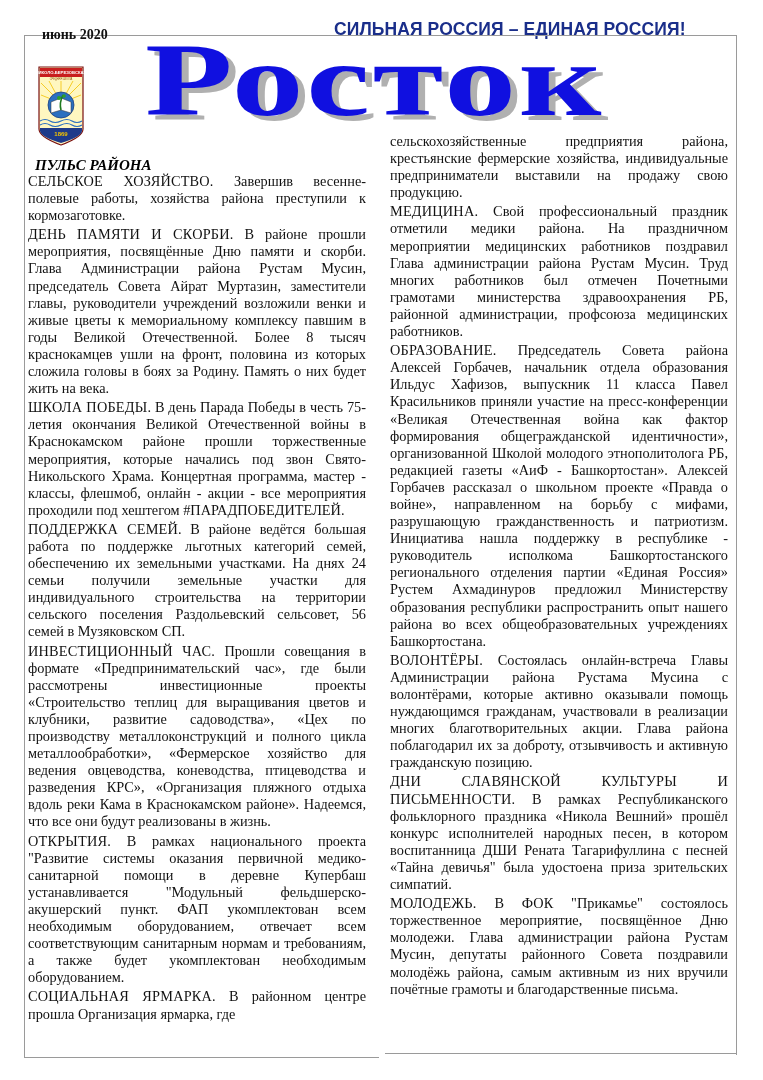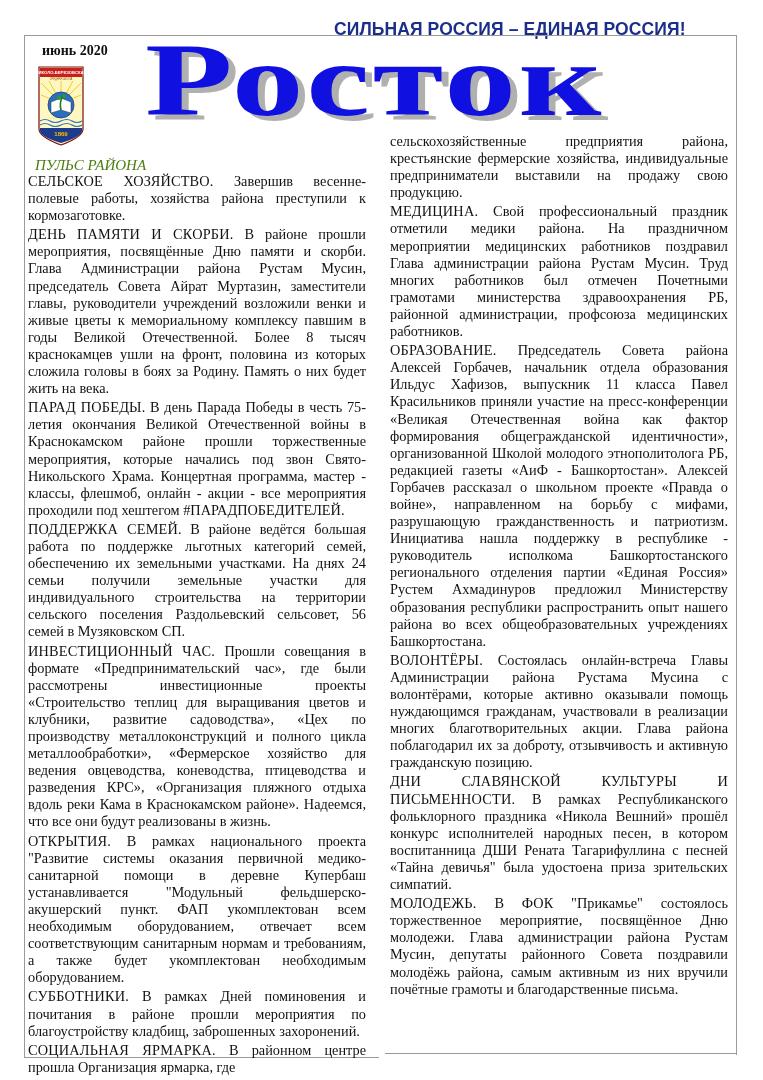--- a/index.html
+++ b/index.html
@@ -5,26 +5,26 @@
     html, body { margin: 0; padding: 0; background: #ffffff; }
     body { width: 763px; height: 1080px; position: relative; overflow: hidden;
            font-family: "Liberation Serif", "DejaVu Serif", serif; color: #111; }
     .slogan { position: absolute; left: 334px; top: 19px; font-size: 17.5px; font-weight: bold;
               color: #1a2e8a; letter-spacing: 0.1px; font-family: Liberation Sans, sans-serif; white-space: nowrap; }
     .frame { position: absolute; left: 24px; top: 35px; width: 713px; height: 1020px;
              border-top: 1px solid #9a9a9a; border-right: 1px solid #9a9a9a; box-sizing: border-box; }
     .left-frame { position: absolute; left: 24px; top: 35px; width: 355px; height: 1023px;
                   border-left: 1px solid #9a9a9a; border-bottom: 1px solid #9a9a9a; box-sizing: border-box; }
     .right-bottom { position: absolute; left: 385px; top: 1053px; width: 352px; border-bottom: 1px solid #9a9a9a; }
-    .date { position: absolute; left: 42px; top: 43px; font-size: 14px; font-weight: bold; }
+    .date { position: absolute; left: 42px; top: 27px; font-size: 14px; font-weight: bold; }
     .emblem { position: absolute; left: 37px; top: 65px; width: 48px; height: 82px; }
     .masthead { position: absolute; left: 145px; top: 28px; font-size: 104px; line-height: 104px;
                 color: #1010e0; font-family: "Liberation Serif", serif; font-weight: bold;
                 letter-spacing: 2px; text-shadow: 5px 5px 0 #b0b0b0; transform: scaleX(1.38); transform-origin: left top; }
-    .rubric { position: absolute; left: 35px; top: 157px; font-size: 15px; font-weight: normal; font-style: italic; color: #4d7c0f; }
+    .rubric { position: absolute; left: 35px; top: 157px; font-size: 15px; font-weight: bold; font-style: italic; color: #000000; }
     .col { position: absolute; font-size: 14.3px; line-height: 17.1px; text-align: justify; }
     .col-left { left: 28px; top: 173px; width: 345px; }
     .col-right { left: 390px; top: 133px; width: 345px; }
     .col p { margin: 0 7px 2px 0; }
     .col b { font-weight: normal; letter-spacing: 0.2px; }
   </style>
 </head>
 <body>
 
 <div class="slogan">СИЛЬНАЯ РОССИЯ – ЕДИНАЯ РОССИЯ!</div>
@@ -59,25 +59,24 @@
   <text x="24" y="71" font-size="6" fill="#f2c200" text-anchor="middle" font-weight="bold" font-family="Liberation Sans, sans-serif">1869</text>
 </svg>
 
 <div class="masthead">Росток</div>
 
 <div class="rubric">ПУЛЬС РАЙОНА</div>
 
 <div class="col col-left">
   <p><b>СЕЛЬСКОЕ ХОЗЯЙСТВО.</b><span> Завершив весенне-полевые работы, хозяйства района преступили к кормозаготовке.</span></p>
   <p><b>ДЕНЬ ПАМЯТИ И СКОРБИ.</b><span> В районе прошли мероприятия, посвящённые Дню памяти и скорби. Глава Администрации района Рустам Мусин, председатель Совета Айрат Муртазин, заместители главы, руководители учреждений возложили венки и живые цветы к мемориальному комплексу павшим в годы Великой Отечественной. Более 8 тысяч краснокамцев ушли на фронт, половина из которых сложила головы в боях за Родину. Память о них будет жить на века.</span></p>
-  <p><b>ПАРАД ПОБЕДЫ</b><span>. В день Парада Победы в честь 75-летия окончания Великой Отечественной войны в Краснокамском районе прошли торжественные мероприятия, которые начались под звон Свято-Никольского Храма. Концертная программа, мастер - классы, флешмоб, онлайн - акции - все мероприятия проходили под хештегом #ПАРАДПОБЕДИТЕЛЕЙ.</span></p>
+  <p><b>ШКОЛА ПОБЕДЫ</b><span>. В день Парада Победы в честь 75-летия окончания Великой Отечественной войны в Краснокамском районе прошли торжественные мероприятия, которые начались под звон Свято-Никольского Храма. Концертная программа, мастер - классы, флешмоб, онлайн - акции - все мероприятия проходили под хештегом #ПАРАДПОБЕДИТЕЛЕЙ.</span></p>
   <p><b>ПОДДЕРЖКА СЕМЕЙ</b><span>. В районе ведётся большая работа по поддержке льготных категорий семей, обеспечению их земельными участками. На днях 24 семьи получили земельные участки для индивидуального строительства на территории сельского поселения Раздольевский сельсовет, 56 семей в Музяковском СП.</span></p>
   <p><b>ИНВЕСТИЦИОННЫЙ ЧАС.</b><span> Прошли совещания в формате «Предпринимательский час», где были рассмотрены инвестиционные проекты «Строительство теплиц для выращивания цветов и клубники, развитие садоводства», «Цех по производству металлоконструкций и полного цикла металлообработки», «Фермерское хозяйство для ведения овцеводства, коневодства, птицеводства и разведения КРС», «Организация пляжного отдыха вдоль реки Кама в Краснокамском районе». Надеемся, что все они будут реализованы в жизнь.</span></p>
   <p><b>ОТКРЫТИЯ.</b><span> В рамках национального проекта "Развитие системы оказания первичной медико-санитарной помощи в деревне Купербаш устанавливается "Модульный фельдшерско-акушерский пункт. ФАП укомплектован всем необходимым оборудованием, отвечает всем соответствующим санитарным нормам и требованиям, а также будет укомплектован необходимым оборудованием.</span></p>
-  <p><b>СУББОТНИКИ.</b><span> В рамках Дней поминовения и почитания в районе прошли мероприятия по благоустройству кладбищ, заброшенных захоронений.</span></p>
   <p><b>СОЦИАЛЬНАЯ ЯРМАРКА</b><span>. В районном центре прошла Организация ярмарка, где</span></p>
 </div>
 
 <div class="col col-right">
   <p><b></b><span>сельскохозяйственные предприятия района, крестьянские фермерские хозяйства, индивидуальные предприниматели выставили на продажу свою продукцию.</span></p>
   <p><b>МЕДИЦИНА.</b><span> Свой профессиональный праздник отметили медики района. На праздничном мероприятии медицинских работников поздравил Глава администрации района Рустам Мусин. Труд многих работников был отмечен Почетными грамотами министерства здравоохранения РБ, районной администрации, профсоюза медицинских работников.</span></p>
   <p><b>ОБРАЗОВАНИЕ.</b><span> Председатель Совета района Алексей Горбачев, начальник отдела образования Ильдус Хафизов, выпускник 11 класса Павел Красильников приняли участие на пресс-конференции «Великая Отечественная война как фактор формирования общегражданской идентичности», организованной Школой молодого этнополитолога РБ, редакцией газеты «АиФ - Башкортостан». Алексей Горбачев рассказал о школьном проекте «Правда о войне», направленном на борьбу с мифами, разрушающую гражданственность и патриотизм. Инициатива нашла поддержку в республике - руководитель исполкома Башкортостанского регионального отделения партии «Единая Россия» Рустем Ахмадинуров предложил Министерству образования республики распространить опыт нашего района во всех общеобразовательных учреждениях Башкортостана.</span></p>
   <p><b>ВОЛОНТЁРЫ.</b><span> Состоялась онлайн-встреча Главы Администрации района Рустама Мусина с волонтёрами, которые активно оказывали помощь нуждающимся гражданам, участвовали в реализации многих благотворительных акции. Глава района поблагодарил их за доброту, отзывчивость и активную гражданскую позицию.</span></p>
   <p><b>ДНИ СЛАВЯНСКОЙ КУЛЬТУРЫ И ПИСЬМЕННОСТИ.</b><span> В рамках Республиканского фольклорного праздника «Никола Вешний» прошёл конкурс исполнителей народных песен, в котором воспитанница ДШИ Рената Тагарифуллина с песней «Тайна девичья" была удостоена приза зрительских симпатий.</span></p>
   <p><b>МОЛОДЕЖЬ.</b><span> В ФОК "Прикамье" состоялось торжественное мероприятие, посвящённое Дню молодежи. Глава администрации района Рустам Мусин, депутаты районного Совета поздравили молодёжь района, самым активным из них вручили почётные грамоты и благодарственные письма.</span></p>

